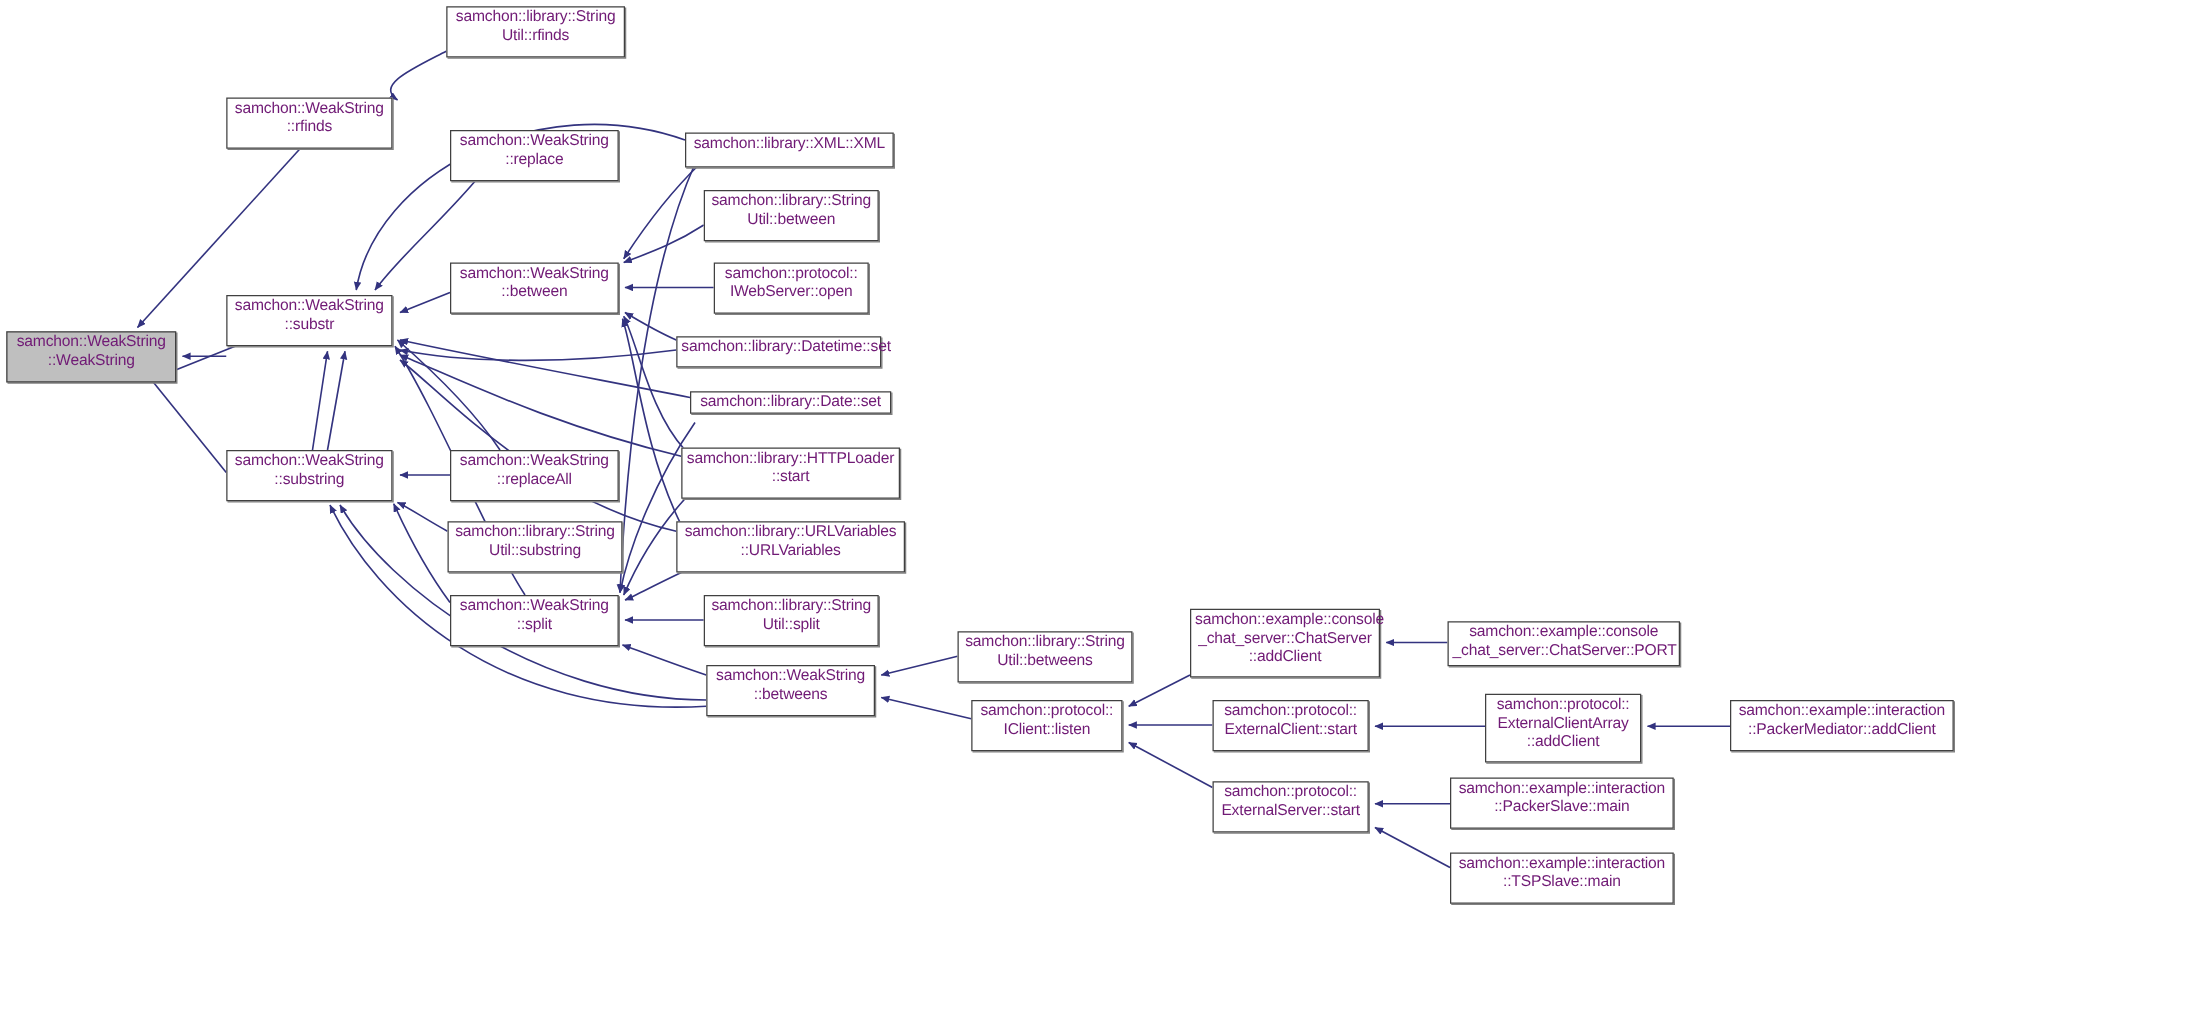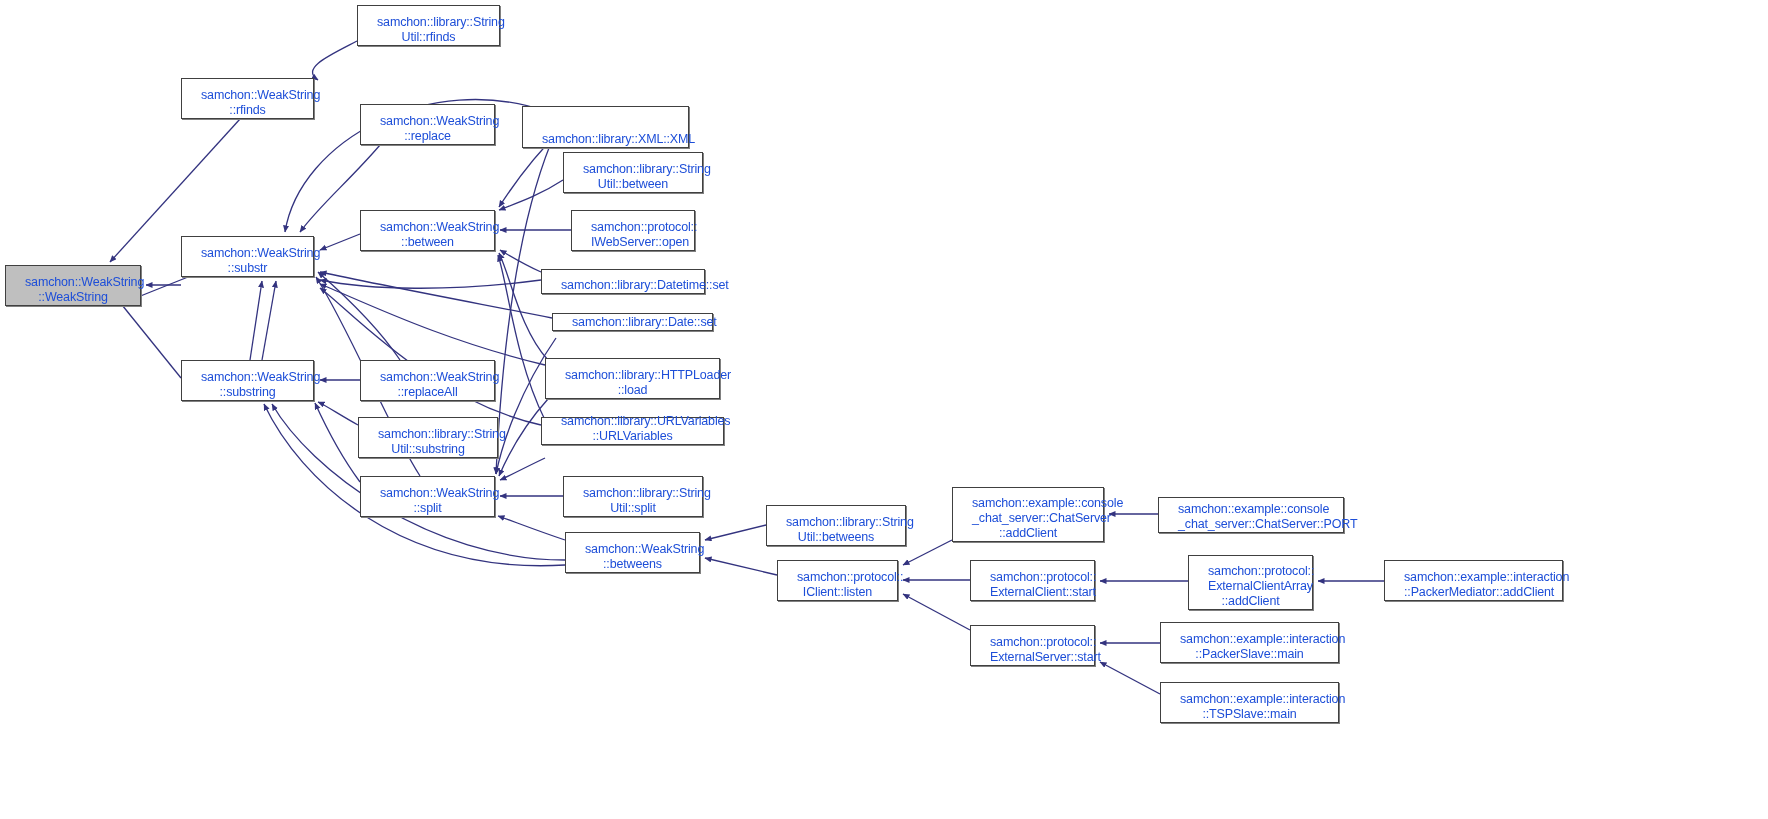--- a/index.html
+++ b/index.html
@@ -24,29 +24,29 @@
     height: 819px;
     pointer-events: none;
   }
   .node {
     position: absolute;
     box-sizing: border-box;
     background: #ffffff;
     border: 1px solid #404040;
     box-shadow: 1px 1px 0 0 #808080;
     display: flex;
-    align-items: flex-end;
+    align-items: flex-start;
     justify-content: center;
     text-align: center;
-    color: #1d4ed8;
+    color: #701a75;
     font-size: 12.5px;
     line-height: 15px;
     letter-spacing: -0.15px;
     white-space: pre-line;
-    padding: 0 19px;
+    padding: 0 3px;
   }
   .node.root {
     background: #bfbfbf;
     border: 1px solid #404040;
   }
   .node-label {
     display: block;
     width: 100%;
     white-space: pre-line;
   }
@@ -107,34 +107,34 @@
     </svg>
   <div id="node-layer">
       <div class="node root" style="left: 5px; top: 265px; width: 136px; height: 41px;"><span class="node-label">samchon::WeakString
 ::WeakString</span></div>
       <div class="node" style="left: 357px; top: 5px; width: 143px; height: 41px;"><span class="node-label">samchon::library::String
 Util::rfinds</span></div>
       <div class="node" style="left: 181px; top: 78px; width: 133px; height: 41px;"><span class="node-label">samchon::WeakString
 ::rfinds</span></div>
       <div class="node" style="left: 360px; top: 104px; width: 135px; height: 41px;"><span class="node-label">samchon::WeakString
 ::replace</span></div>
-      <div class="node" style="left: 522px; top: 106px; width: 167px; height: 42px;"><span class="node-label">samchon::library::XML::XML</span></div>
+      <div class="node" style="left: 548px; top: 106px; width: 167px; height: 28px;"><span class="node-label">samchon::library::XML::XML</span></div>
       <div class="node" style="left: 563px; top: 152px; width: 140px; height: 41px;"><span class="node-label">samchon::library::String
 Util::between</span></div>
       <div class="node" style="left: 181px; top: 236px; width: 133px; height: 41px;"><span class="node-label">samchon::WeakString
 ::substr</span></div>
       <div class="node" style="left: 360px; top: 210px; width: 135px; height: 41px;"><span class="node-label">samchon::WeakString
 ::between</span></div>
       <div class="node" style="left: 571px; top: 210px; width: 124px; height: 41px;"><span class="node-label">samchon::protocol::
 IWebServer::open</span></div>
       <div class="node" style="left: 541px; top: 269px; width: 164px; height: 25px;"><span class="node-label">samchon::library::Datetime::set</span></div>
       <div class="node" style="left: 552px; top: 313px; width: 161px; height: 18px;"><span class="node-label">samchon::library::Date::set</span></div>
       <div class="node" style="left: 545px; top: 358px; width: 175px; height: 41px;"><span class="node-label">samchon::library::HTTPLoader
-::load</span></div>
-      <div class="node" style="left: 541px; top: 417px; width: 183px; height: 28px;"><span class="node-label">samchon::library::URLVariables
+::start</span></div>
+      <div class="node" style="left: 541px; top: 417px; width: 183px; height: 41px;"><span class="node-label">samchon::library::URLVariables
 ::URLVariables</span></div>
       <div class="node" style="left: 181px; top: 360px; width: 133px; height: 41px;"><span class="node-label">samchon::WeakString
 ::substring</span></div>
       <div class="node" style="left: 360px; top: 360px; width: 135px; height: 41px;"><span class="node-label">samchon::WeakString
 ::replaceAll</span></div>
       <div class="node" style="left: 358px; top: 417px; width: 140px; height: 41px;"><span class="node-label">samchon::library::String
 Util::substring</span></div>
       <div class="node" style="left: 360px; top: 476px; width: 135px; height: 41px;"><span class="node-label">samchon::WeakString
 ::split</span></div>
       <div class="node" style="left: 563px; top: 476px; width: 140px; height: 41px;"><span class="node-label">samchon::library::String

